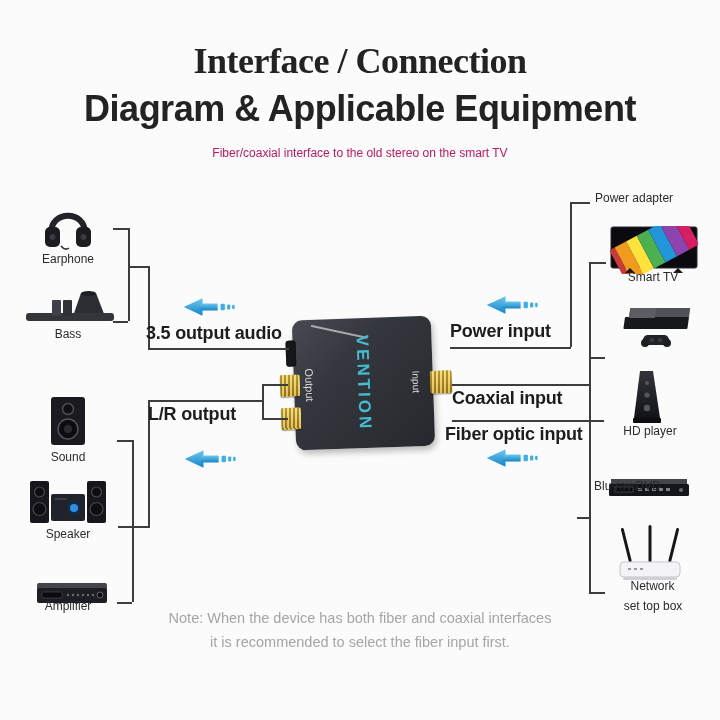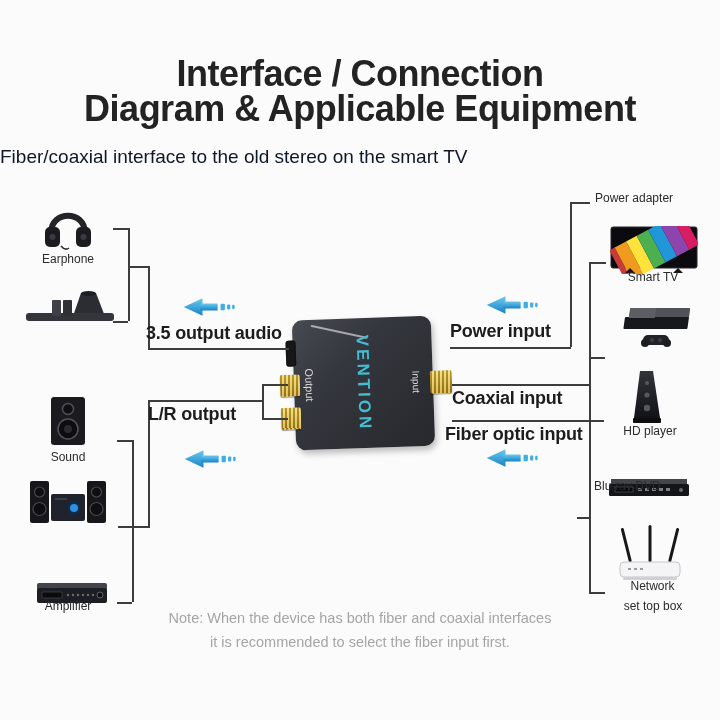--- a/index.html
+++ b/index.html
@@ -1,23 +1,23 @@
 <!DOCTYPE html>
 <html><head>
 <meta charset="utf-8">
 <style>
   html,body{margin:0;padding:0;background:#e9e9e9;}
   .stage{position:relative;width:720px;height:720px;margin:0 auto;background:#fbfbfb;
          font-family:"Liberation Sans",sans-serif;overflow:hidden;color:#222;}
   
   .title{position:absolute;left:0;right:0;text-align:center;font-weight:bold;
          font-size:36px;line-height:43px;color:#232323;letter-spacing:-.5px;}
-  .title.l1{top:52px;} .title.l2{top:87px;}
-  .subtitle{position:absolute;left:0;right:0;top:146px;text-align:left;
-            font-size:19px;color:#0f172a;}
+  .title.l1{top:40px;font-family:Liberation Serif, serif;} .title.l2{top:87px;}
+  .subtitle{position:absolute;left:0;right:0;top:146px;text-align:center;
+            font-size:12px;color:#be185d;}
   .eq-label{position:absolute;font-size:12px;color:#2b2b2b;text-align:center;white-space:nowrap;}
   .conn-label{position:absolute;font-size:18px;font-weight:bold;color:#1d1d1d;
               white-space:nowrap;letter-spacing:-.2px;}
   .note{position:absolute;left:140px;width:440px;text-align:center;font-size:14.5px;
         color:#a5a5a5;}
   .note.n1{top:610px;} .note.n2{top:634px;}
   
   .ln{position:absolute;background:#3d3d3d;}
   .h{height:1.5px;} .v{width:1.5px;}
   
@@ -82,20 +82,21 @@
   </svg>
   <div class="eq-label" style="left:18px;top:252px;width:100px">Earphone</div>
 
   <svg class="icon" style="left:26px;top:290px" width="88" height="36" viewBox="0 0 88 36">
     <path d="M55 3 L70 3 L80 29 L46 29 Z" fill="#2b2d33"></path>
     <ellipse cx="62.5" cy="3.5" rx="7.5" ry="2.5" fill="#1d1e23"></ellipse>
     <rect x="0" y="23" width="88" height="8" rx="3" fill="#33353b"></rect>
     <rect x="26" y="10" width="9" height="16" rx="1" fill="#3e4048"></rect>
     <rect x="37" y="10" width="9" height="16" rx="1" fill="#2f3137"></rect>
   </svg>
+  <div class="eq-label" style="left:18px;top:327px;width:100px">Bass</div>
 
   <svg class="icon" style="left:50px;top:396px" width="36" height="50" viewBox="0 0 36 50">
     <rect x="1" y="1" width="34" height="48" rx="3" fill="#1b1b1f"></rect>
     <circle cx="18" cy="13" r="5.5" fill="#101013" stroke="#4e4e56" stroke-width="1.5"></circle>
     <circle cx="18" cy="33" r="10" fill="#0d0d10" stroke="#54545c" stroke-width="1.5"></circle>
     <circle cx="18" cy="33" r="4" fill="#2b2b32"></circle>
   </svg>
   <div class="eq-label" style="left:18px;top:450px;width:100px">Sound</div>
 
   <svg class="icon" style="left:30px;top:477px" width="76" height="46" viewBox="0 0 76 46">
@@ -103,20 +104,21 @@
     <circle cx="9.5" cy="15" r="5" fill="#0e0e11" stroke="#474750" stroke-width="1.2"></circle>
     <circle cx="9.5" cy="32" r="6.5" fill="#0e0e11" stroke="#474750" stroke-width="1.2"></circle>
     <rect x="57" y="4" width="19" height="42" rx="2" fill="#17171b"></rect>
     <circle cx="66.5" cy="15" r="5" fill="#0e0e11" stroke="#474750" stroke-width="1.2"></circle>
     <circle cx="66.5" cy="32" r="6.5" fill="#0e0e11" stroke="#474750" stroke-width="1.2"></circle>
     <rect x="21" y="17" width="34" height="27" rx="2" fill="#21232c"></rect>
     <rect x="25" y="21" width="12" height="2" fill="#3a3d49"></rect>
     <circle cx="44" cy="31" r="6.5" fill="#0c2d4e"></circle>
     <circle cx="44" cy="31" r="4" fill="#2e8fe0"></circle>
   </svg>
+  <div class="eq-label" style="left:18px;top:527px;width:100px">Speaker</div>
 
   <svg class="icon" style="left:36px;top:579px" width="72" height="26" viewBox="0 0 72 26">
     <rect x="1" y="4" width="70" height="7" rx="2" fill="#43454d"></rect>
     <rect x="1" y="9" width="70" height="15" rx="2" fill="#1d1e23"></rect>
     <rect x="6" y="13" width="20" height="6" rx="1" fill="#0b0b0d" stroke="#5c5e66" stroke-width=".5"></rect>
     <circle cx="32" cy="16" r="1.2" fill="#6a6c74"></circle>
       <circle cx="37" cy="16" r="1.2" fill="#6a6c74"></circle>
     <circle cx="42" cy="16" r="1.2" fill="#6a6c74"></circle>
       <circle cx="47" cy="16" r="1.2" fill="#6a6c74"></circle>
     <circle cx="52" cy="16" r="1.2" fill="#6a6c74"></circle>

